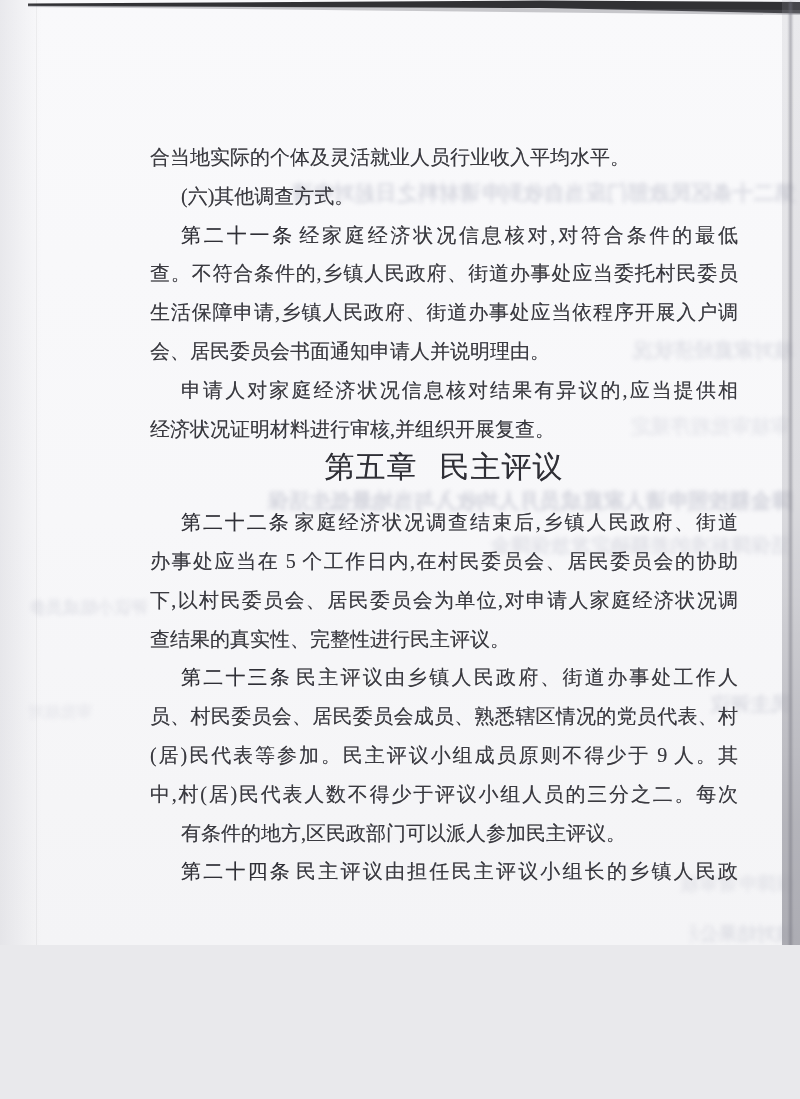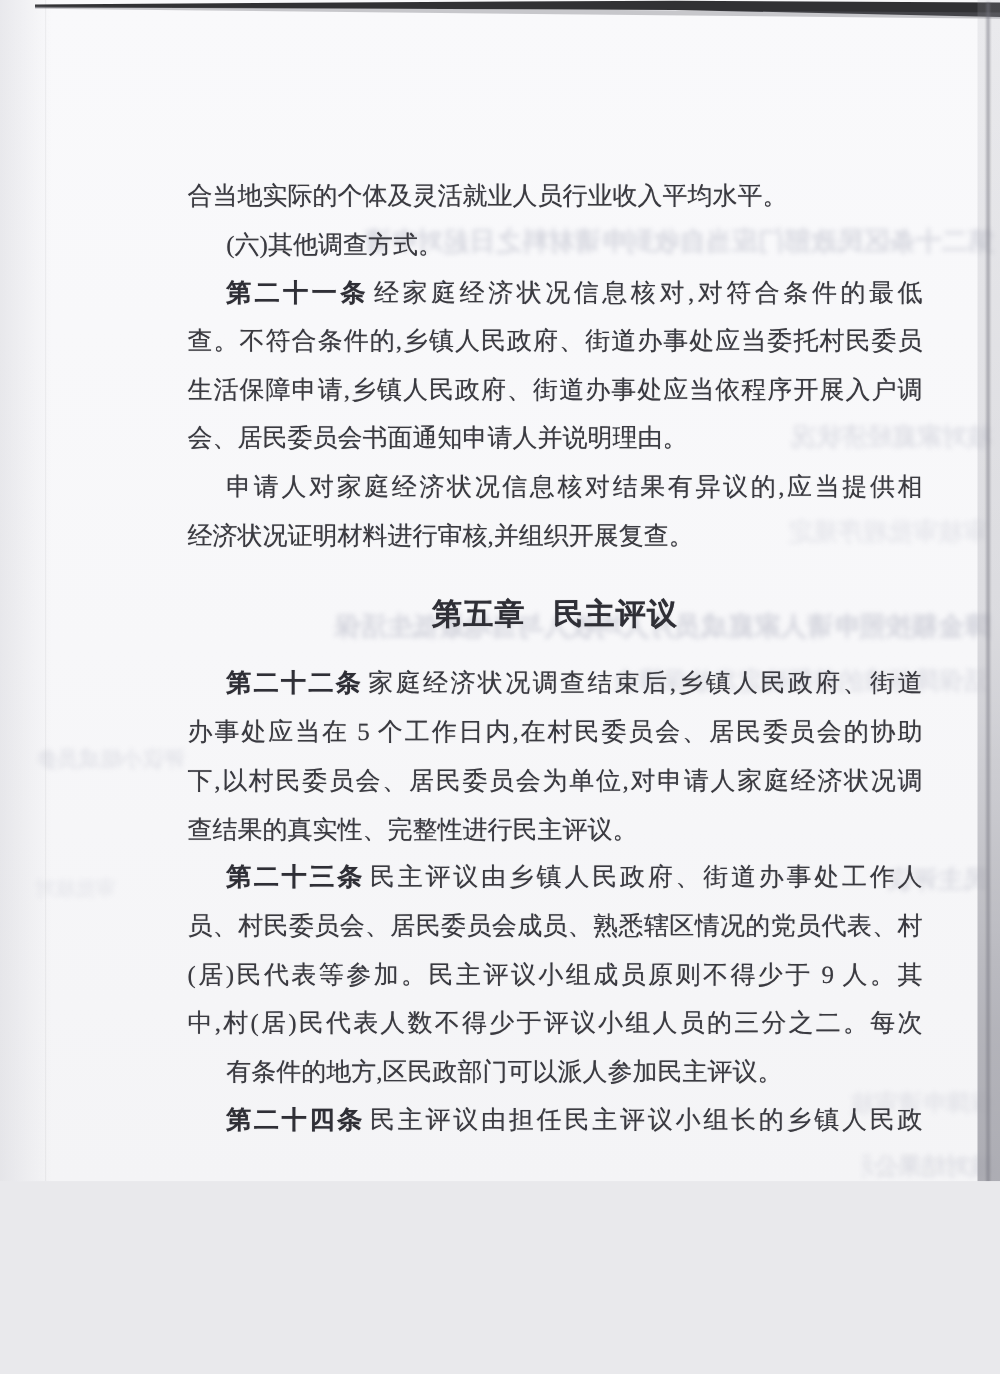--- a/index.html
+++ b/index.html
@@ -34,24 +34,24 @@
   .textblock {
     position:absolute; left:150px; top:138px; width:588px;
     font-size:20px; color:#3a3a40;
     text-shadow:0 0 0.6px rgba(58,58,66,0.55);
   }
   .line { line-height:38.8px; height:38.8px; text-align:justify; text-align-last:left; }
   .line.fill { text-align-last:justify; }
   .line.indent { padding-left:31px; }
   .line.heading {
     text-align-last:center;
-    font-size:24px; font-weight:bold; color:#303037;
-    margin-top:25px; margin-bottom:16px; letter-spacing:1px;
+    font-size:30px; font-weight:bold; color:#303037;
+    margin-bottom:16px; letter-spacing:1px;
   }
-  .b { font-weight:bold; color:#2f2f36; }
+  .b { font-weight:normal; color:#2f2f36; }
   .gap { margin-left:4px; }
   .heading .gap { margin-left:22px; }
 
   
   .ghost {
     position:absolute; white-space:nowrap; overflow:hidden;
     transform:scaleX(-1); filter:blur(2.2px);
     font-weight:bold; color:#8e91a6; font-size:20px; line-height:24px;
     pointer-events:none;
   }

